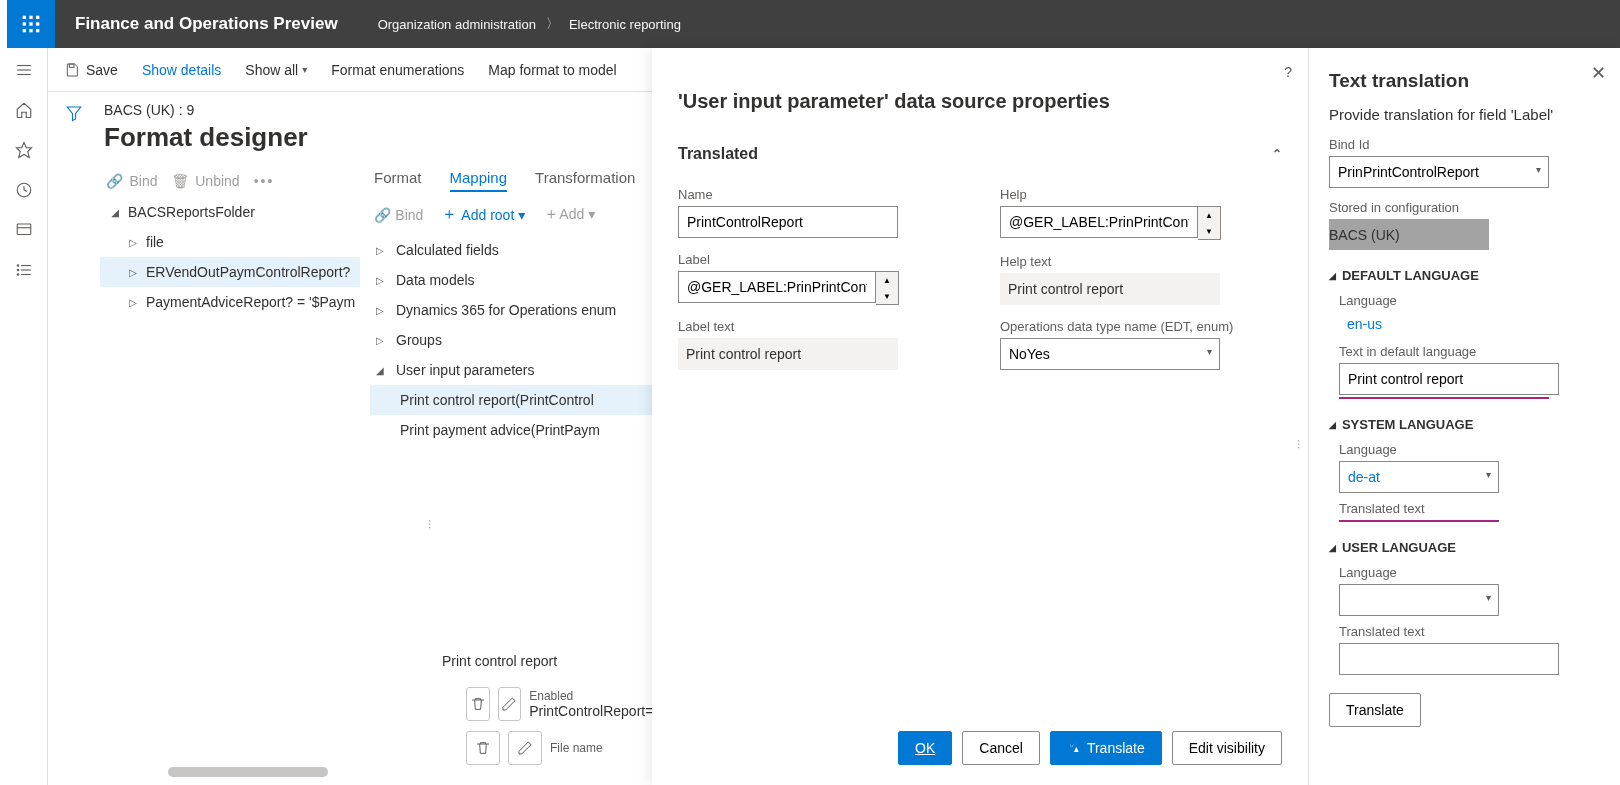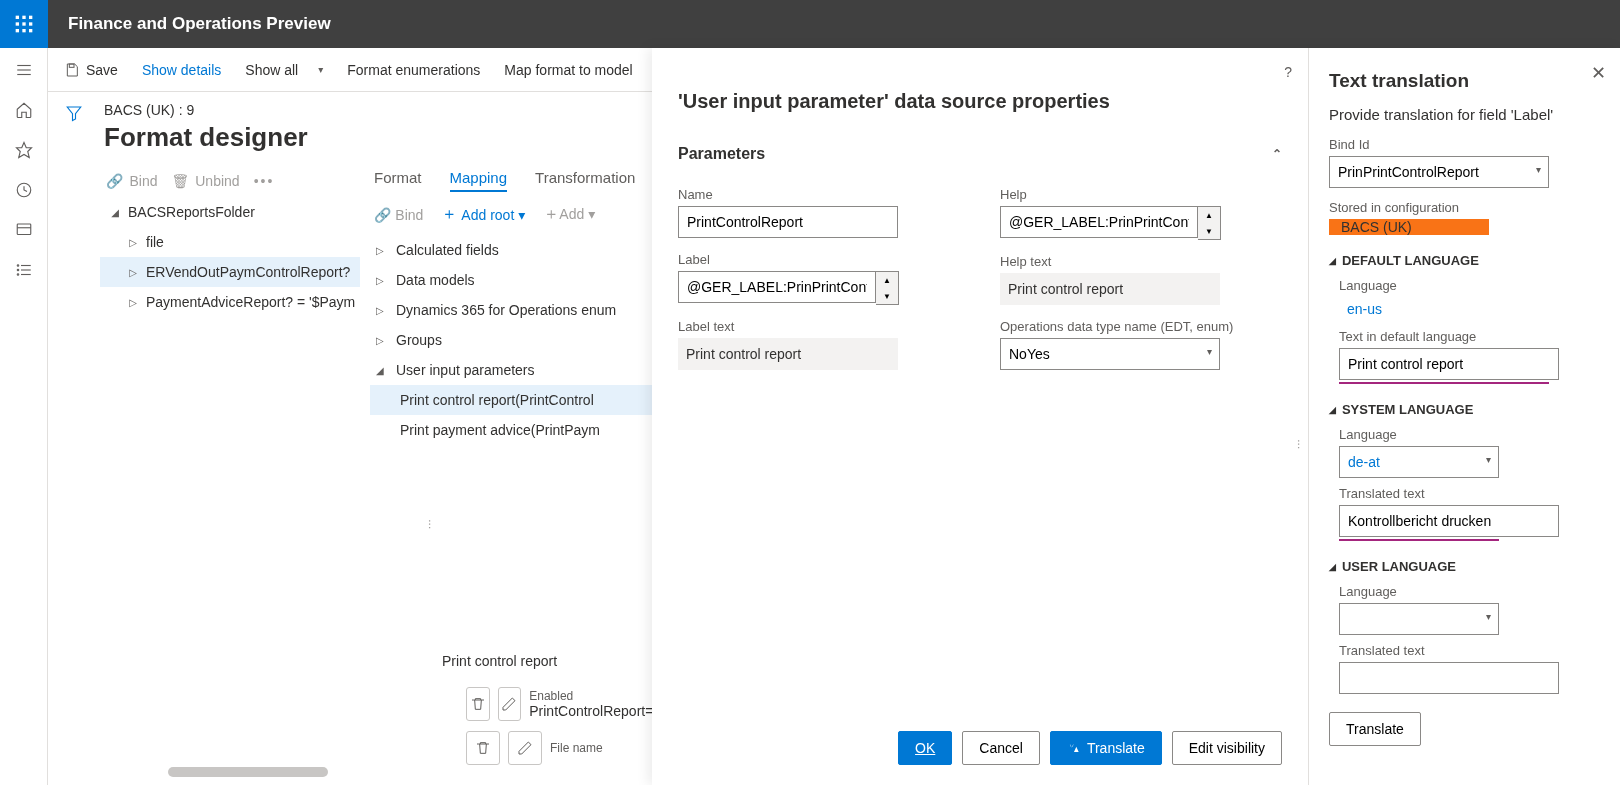--- a/index.html
+++ b/index.html
@@ -1,36 +1,36 @@
 <!DOCTYPE html>
 <html><head>
 <meta charset="utf-8">
 <style>
 * { box-sizing: border-box; font-family: "Segoe UI", Arial, sans-serif; }
 body { margin: 0; width: 1620px; height: 785px; overflow: hidden; font-size: 14px; color: #323130; background: #fff; }
 
-.topbar { height: 48px; background: #404040; color: #fff; display: flex; align-items: center; }
+.topbar { height: 48px; background: #404040; color: #fff; display: flex; align-items: center; margin-left: 7px; }
 .waffle { width: 48px; height: 48px; background: #0078d4; display: flex; align-items: center; justify-content: center; }
 .waffle svg { width: 20px; height: 20px; fill: #fff; }
 .apptitle { padding: 0 20px; font-size: 17px; font-weight: 600; }
 .bc { display: flex; align-items: center; padding-left: 20px; font-size: 13px; }
 .bc span { opacity: .95; }
 .bc .sep { margin: 0 10px; opacity: .7; }
 
 .shell { display: flex; height: calc(100% - 48px); }
 .leftrail { width: 48px; border-right: 1px solid #e1dfdd; display: flex; flex-direction: column; align-items: center; padding-top: 12px; gap: 20px; }
 .leftrail .ic { width: 20px; height: 20px; color: #605e5c; display:flex; align-items:center; justify-content:center;}
 .leftrail svg { width: 18px; height: 18px; stroke: #605e5c; fill: none; stroke-width: 1.5; }
 
 .center { flex: 1; position: relative; }
 .cmdbar { height: 44px; border-bottom: 1px solid #e1dfdd; display: flex; align-items: center; padding: 0 16px; gap: 24px; font-size: 14px; color: #323130;}
 .cmdbar .save { display:flex; align-items:center; gap:6px;}
 .cmdbar .save svg { width:16px; height:16px; stroke:#605e5c; fill:none; stroke-width:1.5;}
 .cmdbar .link { color: #0078d4; }
-.cmdbar .sa { display:flex; align-items:center; gap:20px;}
+.cmdbar .sa { display:flex; align-items:center; gap:4px;}
 .cmdbar .chev { font-size:10px; color:#605e5c;}
 
 .main { display: flex; height: calc(100% - 44px); }
 .filcol { width: 52px; display:flex; justify-content:center; padding-top:12px;}
 .filcol svg { width:18px; height:18px; stroke:#0078d4; fill:none; stroke-width:1.5;}
 
 .page { flex: 1; padding: 10px 0 0 0;}
 .pgpath { font-size: 14px; color: #323130; padding-left:4px;}
 .pgtitle { font-size: 26px; font-weight: 600; margin: 4px 0 16px 4px;}
 
@@ -91,21 +91,21 @@
 .btn { height:34px; padding:0 16px; border:1px solid #8a8886; background:#fff; border-radius:2px; font-size:14px; display:inline-flex; align-items:center; gap:6px;}
 .btn.primary { background:#0078d4; border-color:#0078d4; color:#fff;text-decoration:underline;}
 .btn.trans { background:#0078d4; border-color:#0078d4; color:#fff;}
 .btn.trans svg { width:14px; height:14px; fill:#fff;}
 
 .so2 { width: 312px; border-left:1px solid #e1dfdd; padding: 16px 20px 0 20px; position:relative;}
 .so2 .close { position:absolute; top:14px; right:14px; font-size:18px; color:#605e5c;}
 .so2 h3 { font-size:19px; font-weight:600; margin:6px 0 14px;}
 .so2 .sub { font-size:15px; margin-bottom:14px;}
 .so2 .fld input[type=text], .so2 .fld .ro, .so2 .fld select, .so2 .fld .selwrap { width: 220px;}
-.so2 .static { height:16px; display:flex; align-items:center; padding:0 12px; background:#f97316; width:160px;}
+.so2 .static { height:31px; display:flex; align-items:center; padding:0 0; background:#a3a3a3; width:160px;}
 .gh { font-weight:600; font-size:13px; margin:18px 0 10px; display:flex; align-items:center; gap:6px;}
 .gh .car { font-size:9px;}
 .so2 .langlink { color:#0078d4; padding:4px 8px; display:inline-block;}
 .underline { height:2px; background:#a4267e; width:210px; margin-top:2px;}
 .so2 .tbtn { margin-top:18px;}
 .so2 input.ti { width: 220px; height:32px; border:1px solid #8a8886; padding:0 8px; font-size:14px;}
 
 .splitter { position:absolute; left: 380px; top: 470px; color:#a19f9d; font-size:12px;}
 .splitter2 { position:absolute; right: 320px; top: 390px; color:#a19f9d; font-size:12px; z-index:5;}
 .scroll-x { position:absolute; left:120px; bottom:8px; width:160px; height:10px; background:#c8c6c4; border-radius:5px;}
@@ -121,20 +121,25 @@
         <rect x="18" y="2" width="4" height="4"></rect>
         <rect x="2" y="10" width="4" height="4"></rect>
         <rect x="10" y="10" width="4" height="4"></rect>
         <rect x="18" y="10" width="4" height="4"></rect>
         <rect x="2" y="18" width="4" height="4"></rect>
         <rect x="10" y="18" width="4" height="4"></rect>
         <rect x="18" y="18" width="4" height="4"></rect>
       </svg>
   </div>
   <div class="apptitle">Finance and Operations Preview</div>
+  <div class="bc">
+    <span>Organization administration</span>
+    <span class="sep">〉</span>
+    <span>Electronic reporting</span>
+  </div>
 </div>
 
 <div class="shell">
   <div class="leftrail">
     <div class="ic">
         <svg viewBox="0 0 24 24">
           <line x1="3" y1="6" x2="21" y2="6"></line>
           <line x1="3" y1="12" x2="21" y2="12"></line>
           <line x1="3" y1="18" x2="21" y2="18"></line>
         </svg>
@@ -315,21 +320,21 @@
         </div>
         <div class="scroll-x"></div>
       </div>
     </div>
 
     <div class="slideover">
       <div class="so1">
         <span class="help">?</span>
         <h2>'User input parameter' data source properties</h2>
         <div class="sechead">
-          <span>Parameters</span>
+          <span>Translated</span>
           <span style="font-size:12px;color:#605e5c;">⌃</span>
         </div>
         <div class="cols">
           <div class="col">
             <div class="fld">
               <div class="flabel">Name</div>
               <input type="text" value="PrintControlReport" style="">
             </div>
             <div class="fld">
               <div class="flabel">Label</div>
@@ -423,21 +428,20 @@
           </div>
         <div class="fld" style="margin-left:10px">
           <div class="flabel">Language</div>
           <div class="selwrap" style="width:160px">
             <input type="text" style="width: 160px; color: rgb(0, 120, 212);" value="de-at">
             <span class="dd">▾</span>
           </div>
         </div>
         <div class="fld" style="margin-left:10px;margin-top:8px">
           <div class="flabel">Translated text</div>
-          <input class="ti" type="text" value="Kontrollbericht drucken" style="">
           <div class="underline" style="width:160px"></div>
         </div>
 
         <div class="gh">
             <span class="car">◢</span>
             <span>USER LANGUAGE</span>
           </div>
         <div class="fld" style="margin-left:10px">
           <div class="flabel">Language</div>
           <div class="selwrap" style="width:160px">

